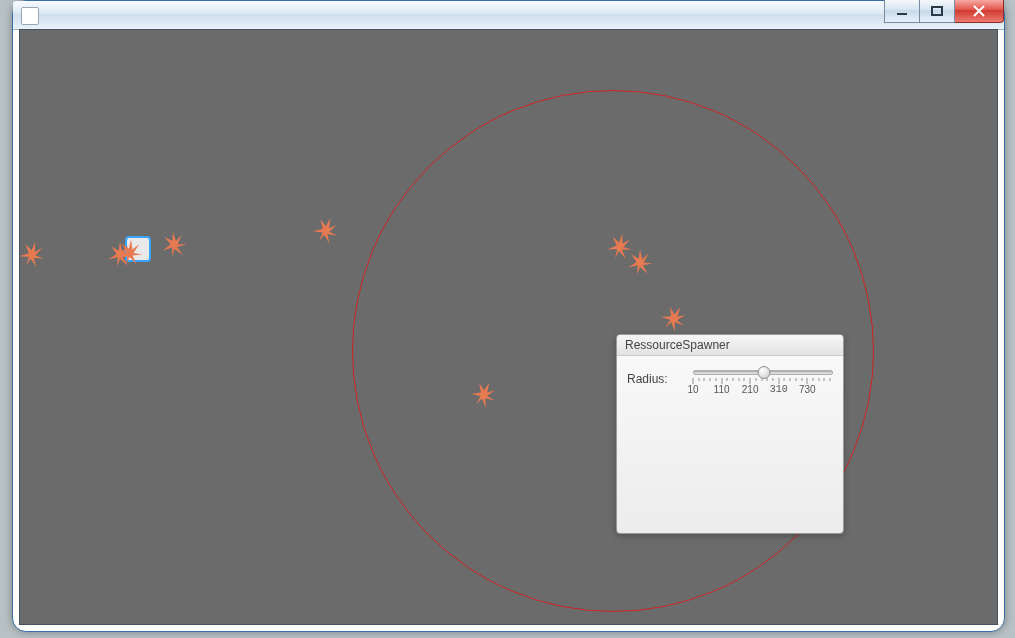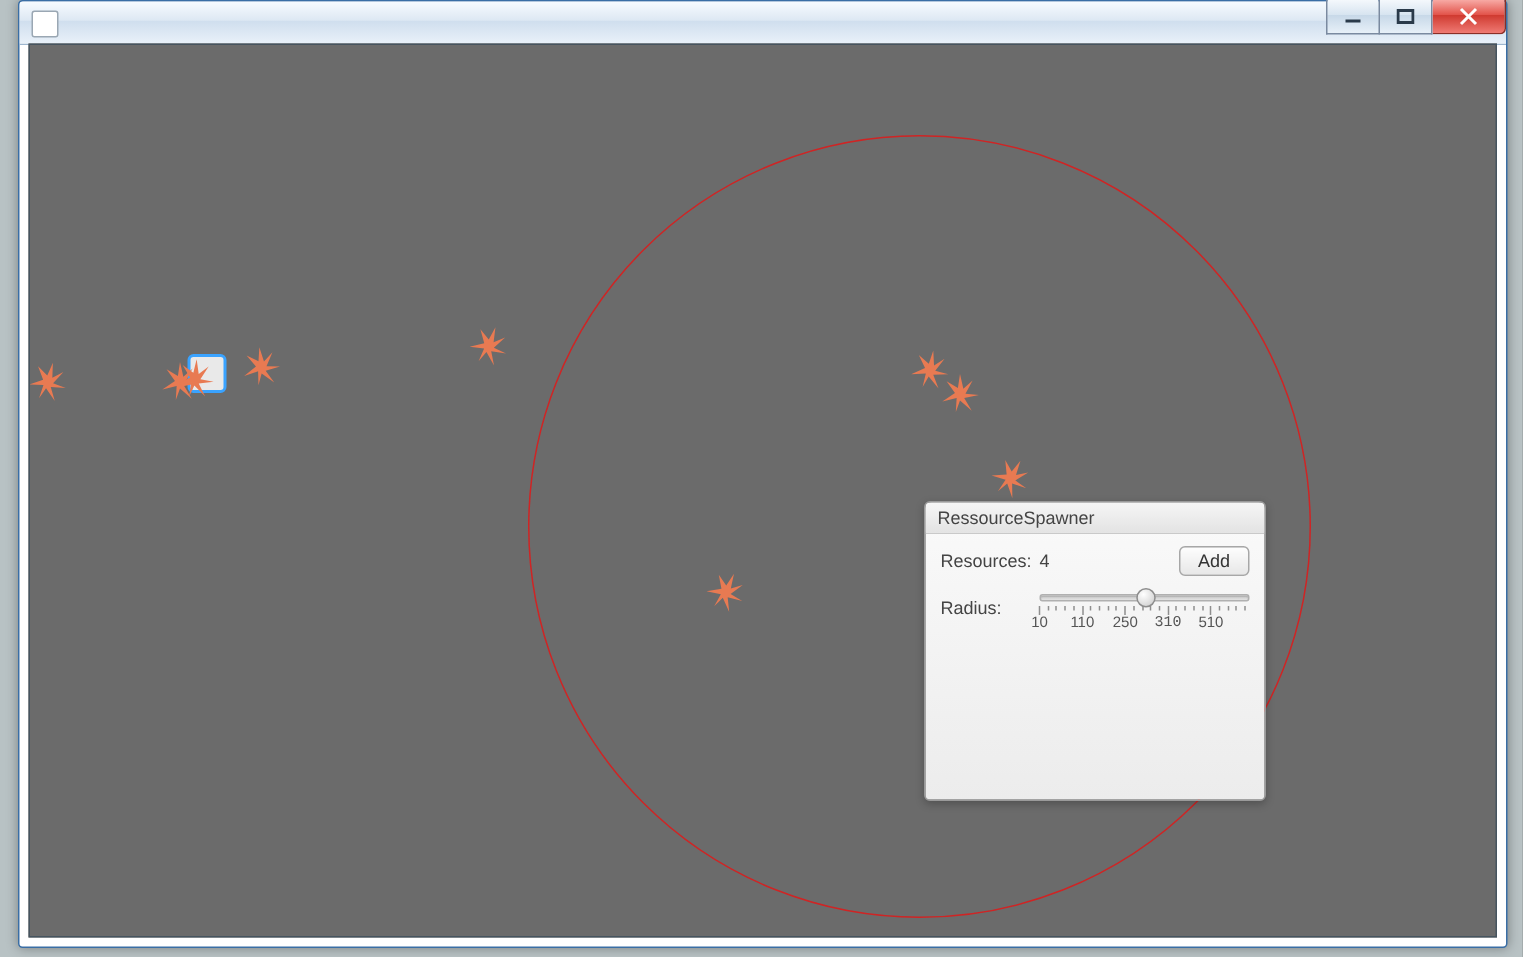--- a/index.html
+++ b/index.html
@@ -16,21 +16,21 @@
 
   
   .os-window {
     position: absolute;
     left: 12px;
     top: 0;
     width: 991px;
     height: 630px;
     background: #ffffff;
     border: 1px solid #3a6ea5;
-    border-radius: 3px;
+    border-radius: 14px;
     box-shadow: 0 0 8px rgba(0,0,0,.35);
   }
   .titlebar {
     position: relative;
     height: 28px;
     background: linear-gradient(#f7fbff, #dde8f3 45%, #cfdeee 46%, #e9f1f9);
     border-bottom: 1px solid #9db6cf;
     border-top-left-radius: 3px;
     border-top-right-radius: 3px;
   }
@@ -267,25 +267,20 @@
           </svg></div>
         <div class="sprite" style="left: 640px; top: 274px; transform: rotate(30deg);"><svg viewBox="0 0 100 100">
             <path d="M50 5 L58 40 L80 20 L63 52 L95 55 L60 62 L78 92 L50 68 L40 95 L42 62 L8 70 L38 50 L18 22 L45 38 Z"></path>
           </svg></div>
       </div>
 
     <div class="panel" style="left:596px; top:304px;">
       <div class="panel-header">RessourceSpawner</div>
       <div class="panel-body">
 
-        <div class="row">
-          <span class="lbl">Resources:</span>
-          <span class="val">4</span>
-          <button class="add-btn">Add</button>
-        </div>
 
         <div class="row" style="align-items:flex-start;">
           <span class="lbl" style="padding-top:8px;">Radius:</span>
           <div class="slider-wrap">
             <div class="slider-track">
               <div class="slider-thumb" id="slider-thumb" style="left: 51.0204%;"></div>
             </div>
             <div class="ticks" id="ticks">
                 <div class="tick" style="left: 0%; height: 6px;"></div>
                 <div class="tick" style="left: 4.08163%; height: 3px;"></div>
@@ -309,23 +304,23 @@
                 <div class="tick" style="left: 77.551%; height: 3px;"></div>
                 <div class="tick" style="left: 81.6327%; height: 6px;"></div>
                 <div class="tick" style="left: 85.7143%; height: 3px;"></div>
                 <div class="tick" style="left: 89.7959%; height: 3px;"></div>
                 <div class="tick" style="left: 93.8776%; height: 3px;"></div>
                 <div class="tick" style="left: 97.9592%; height: 3px;"></div>
               </div>
             <div class="tick-labels" id="tick-labels">
                 <span style="left: 0%; text-align: center;">10</span>
                 <span style="left: 20.4082%; text-align: right;">110</span>
-                <span style="left: 40.8163%;">250</span>
+                <span style="left: 40.8163%;">210</span>
                 <span style="left: 61.2245%; font-family: Liberation Mono, monospace;">310</span>
-                <span style="left: 81.6327%;">510</span>
+                <span style="left: 81.6327%;">730</span>
               </div>
           </div>
         </div>
 
       </div>
     </div>
 
   </div>
 </div>
 

